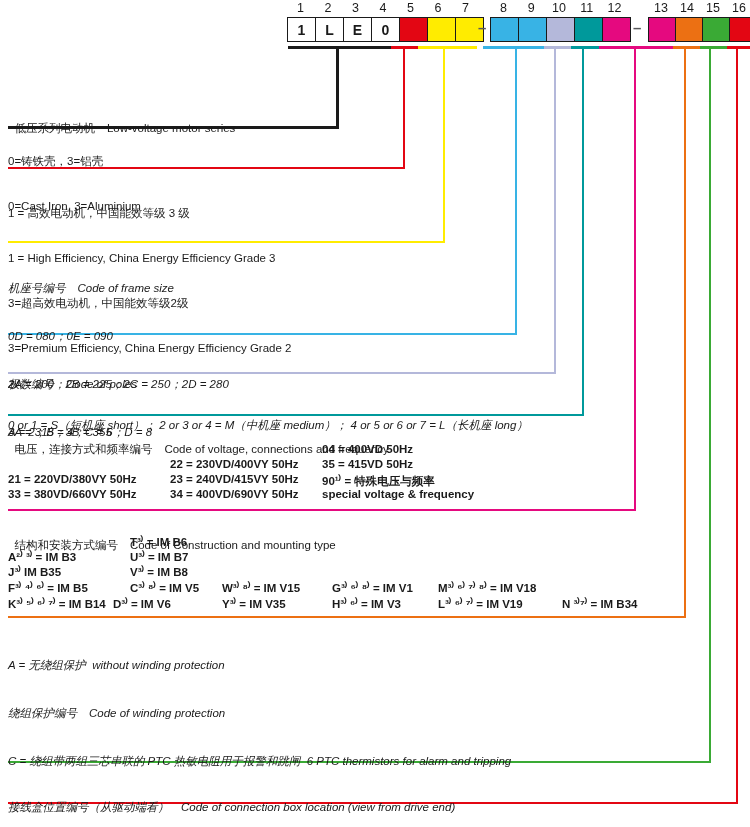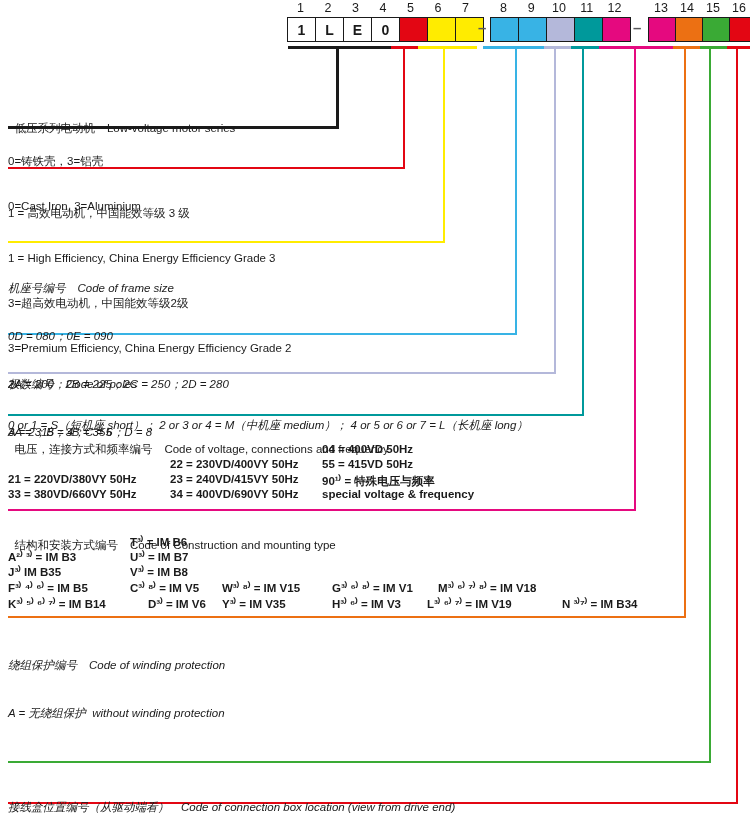--- a/index.html
+++ b/index.html
@@ -139,21 +139,21 @@
   <div>0 or 1 = S（短机座 short）； 2 or 3 or 4 = M（中机座 medium）； 4 or 5 or 6 or 7 = L（长机座 long）</div>
 </div>
 
 <div class="sec" style="top:427px">
   <span>电压，连接方式和频率编号</span><span class="en">Code of voltage, connections and frequency</span>
 </div>
 <div class="row" style="top:443px">
   <span style="left:0"></span><span style="left:162px"></span><span style="left:314px">04 = 400VD 50Hz</span>
 </div>
 <div class="row" style="top:458px">
-  <span style="left:0"></span><span style="left:162px">22 = 230VD/400VY 50Hz</span><span style="left:314px">55 = 415VD 50Hz</span>
+  <span style="left:0"></span><span style="left:162px">22 = 230VD/400VY 50Hz</span><span style="left:314px">35 = 415VD 50Hz</span>
 </div>
 <div class="row" style="top:473px">
   <span style="left:0">21 = 220VD/380VY 50Hz</span><span style="left:162px">23 = 240VD/415VY 50Hz</span><span style="left:314px">90¹⁾ = 特殊电压与频率</span>
 </div>
 <div class="row" style="top:488px">
   <span style="left:0">33 = 380VD/660VY 50Hz</span><span style="left:162px">34 = 400VD/690VY 50Hz</span><span style="left:314px">special voltage &amp; frequency</span>
 </div>
 
 <div class="sec" style="top:523px">
   <span>结构和安装方式编号</span><span class="en">Code of Construction and mounting type</span>
@@ -164,26 +164,27 @@
 <div class="row" style="top:549px">
   <span style="left:0">A²⁾ ³⁾ = IM B3</span><span style="left:122px">U³⁾ = IM B7</span><span style="left:214px"></span><span style="left:324px"></span><span style="left:430px"></span><span style="left:554px"></span>
 </div>
 <div class="row" style="top:564px">
   <span style="left:0">J³⁾ IM B35</span><span style="left:122px">V³⁾ = IM B8</span><span style="left:214px"></span><span style="left:324px"></span><span style="left:430px"></span><span style="left:554px"></span>
 </div>
 <div class="row" style="top:580px">
   <span style="left:0">F³⁾ ⁴⁾ ⁶⁾ = IM B5</span><span style="left:122px">C³⁾ ⁸⁾ = IM V5</span><span style="left:214px">W³⁾ ⁸⁾ = IM V15</span><span style="left:324px">G³⁾ ⁶⁾ ⁸⁾ = IM V1</span><span style="left:430px">M³⁾ ⁶⁾ ⁷⁾ ⁸⁾ = IM V18</span><span style="left:554px"></span>
 </div>
 <div class="row" style="top:596px">
-  <span style="left:0">K³⁾ ⁵⁾ ⁶⁾ ⁷⁾ = IM B14</span><span style="left:140px">D³⁾ = IM V6</span><span style="left:214px">Y³⁾ = IM V35</span><span style="left:324px">H³⁾ ⁶⁾ = IM V3</span><span style="left:419px">L³⁾ ⁶⁾ ⁷⁾ = IM V19</span><span style="left:554px">N ³⁾⁷⁾ = IM B34</span>
+  <span style="left:0">K³⁾ ⁵⁾ ⁶⁾ ⁷⁾ = IM B14</span><span style="left:105px">D³⁾ = IM V6</span><span style="left:214px">Y³⁾ = IM V35</span><span style="left:324px">H³⁾ ⁶⁾ = IM V3</span><span style="left:430px">L³⁾ ⁶⁾ ⁷⁾ = IM V19</span><span style="left:554px">N ³⁾⁷⁾ = IM B34</span>
 </div>
 
 <div class="sec lh16" style="top:625px">
+  <div>A = 无绕组保护  without winding protection</div>
   <div><span>绕组保护编号</span><span class="en">Code of winding protection</span></div>
-  <div>A = 无绕组保护  without winding protection</div>
+  <div>C = 绕组带两组三芯串联的 PTC 热敏电阻用于报警和跳闸  6 PTC thermistors for alarm and tripping</div>
   
   
   
   
 </div>
 
 <div class="sec lh16" style="top:767px">
   <div><span>接线盒位置编号（从驱动端看）</span><span class="en">Code of connection box location (view from drive end)</span></div>
   
 </div>

